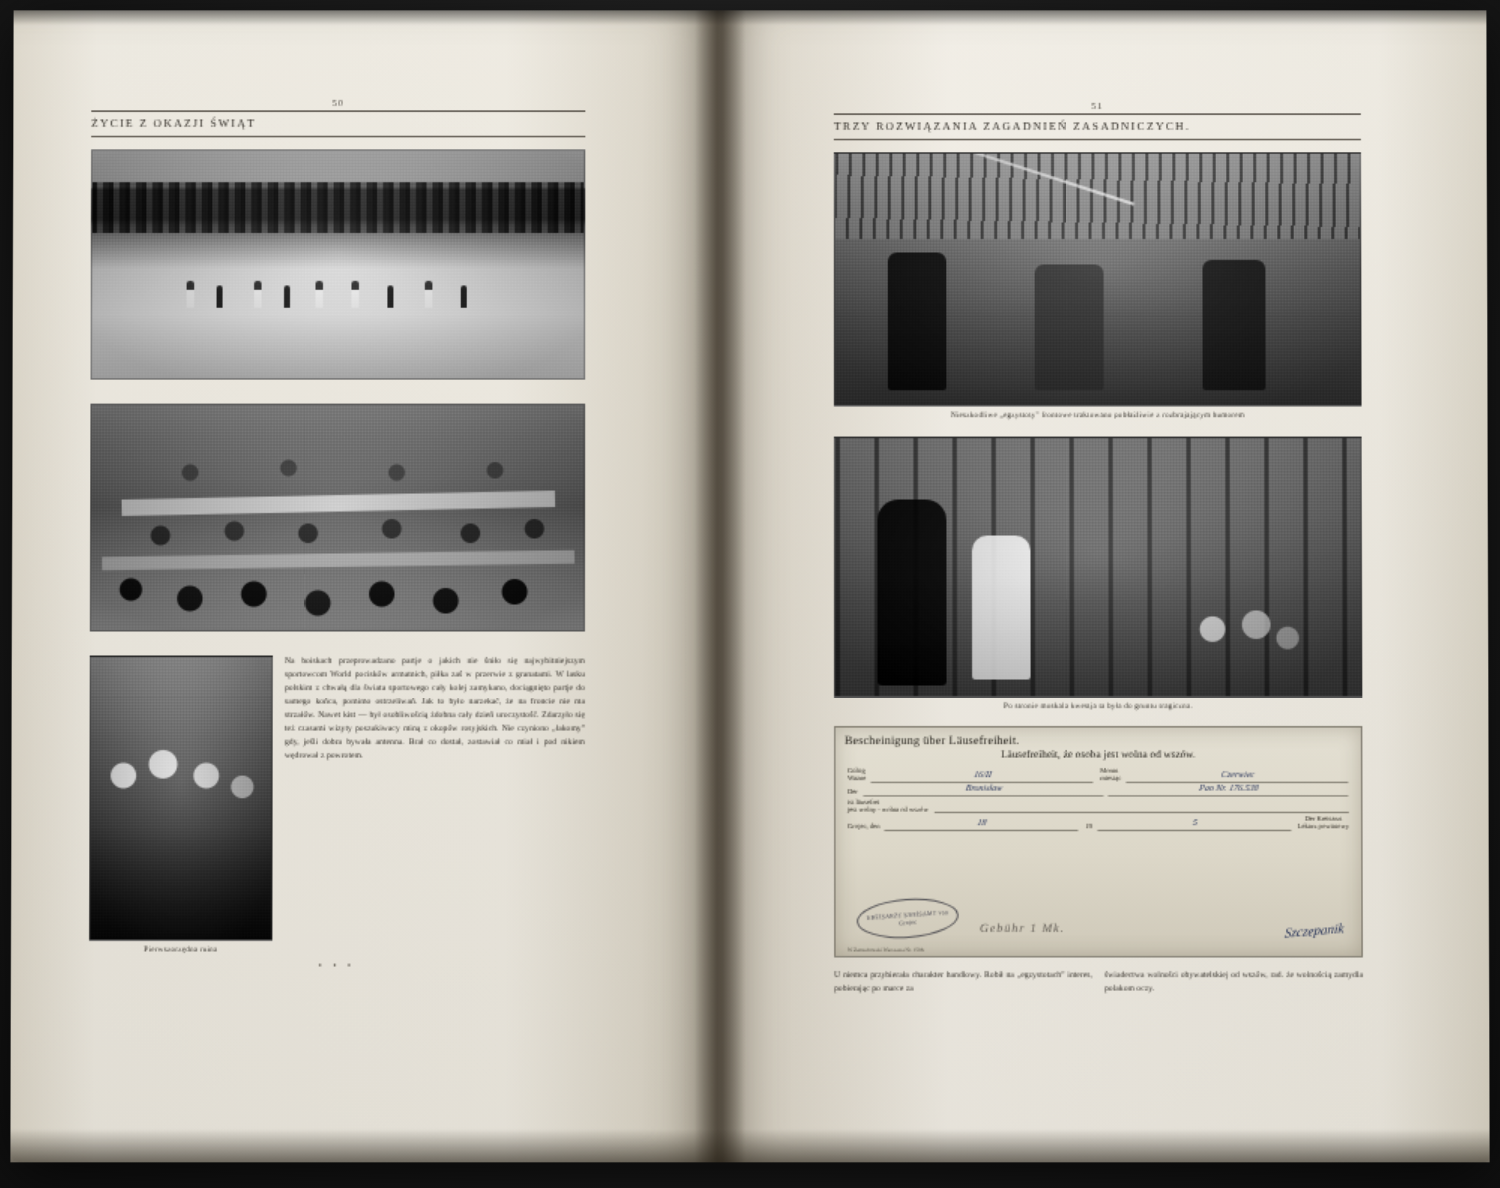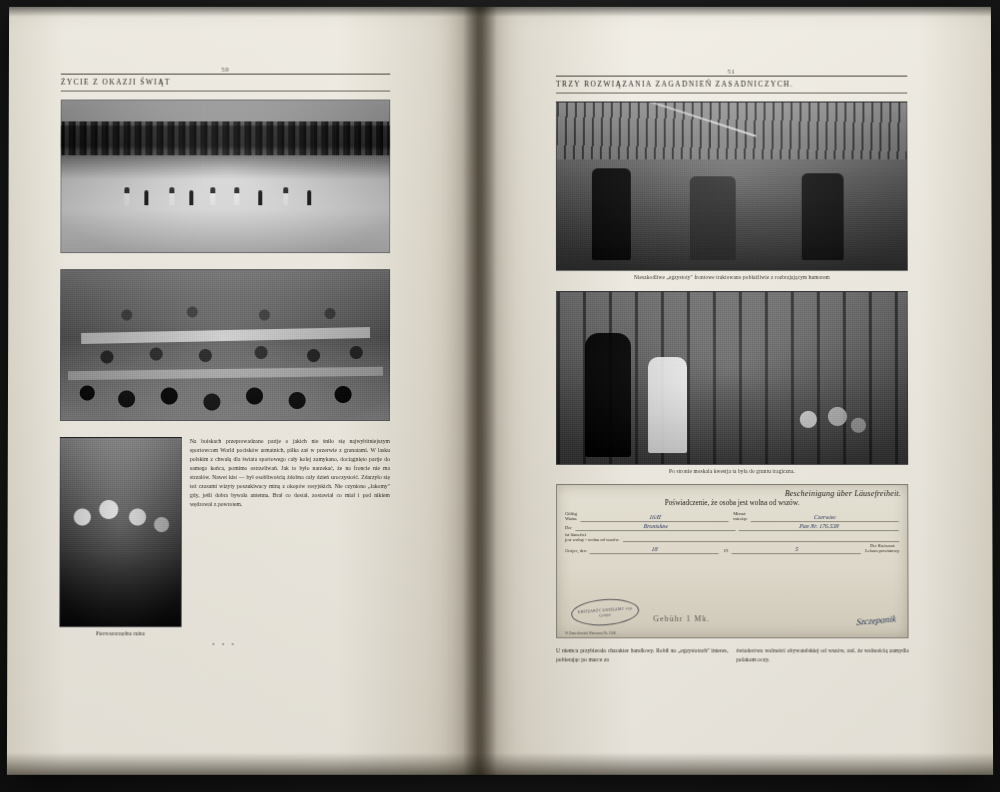--- a/index.html
+++ b/index.html
@@ -273,26 +273,25 @@
   
   .doc-scan {
     position: relative;
     background: linear-gradient(180deg, #e3dfd2 0%, #dcd7c8 55%, #cfc9b9 100%);
     border: 1px solid rgba(60,55,45,0.55);
     overflow: hidden;
     box-shadow: inset 0 0 14px rgba(90,80,60,0.30);
   }
   .doc-scan .dtitle {
     font-size: 8px;
-    text-align: right;
+    text-align: left;
     color: #23201a;
     margin: 4px 6px 0 6px;
     font-family: "Liberation Serif", serif;
     letter-spacing: 0.2px;
-    font-style: italic;
   }
   .doc-scan .dsub {
     font-size: 7.2px;
     text-align: center;
     color: #23201a;
     margin: 1px 6px 4px 6px;
   }
   .doc-scan .drow {
     display: flex;
     align-items: flex-end;
@@ -326,20 +325,21 @@
     text-align: center;
     transform: rotate(-4deg);
     letter-spacing: 0.2px;
   }
   .doc-scan .fee {
     position: absolute;
     left: 96px; bottom: 14px;
     font-size: 8px;
     color: rgba(55,50,45,0.75);
     letter-spacing: 1px;
+    font-style: italic;
   }
   .doc-scan .sig {
     position: absolute;
     right: 12px; bottom: 12px;
     font-size: 9px;
     font-style: italic;
     color: #1d2a52;
     transform: rotate(-5deg) skewX(-10deg);
   }
   .doc-scan .footnote {
@@ -447,21 +447,21 @@
           <div class="womanDark"></div>
           <div class="womanLight"></div>
           <div class="group"></div>
           <div class="grain"></div>
             <div class="vig"></div>
         </div>
         <div class="caption">Po stronie moskala kwestja ta była do gruntu tragiczna.</div>
 
         <div class="doc-scan" style="margin-top:10px; height:152px;">
           <div class="dtitle">Bescheinigung über Läusefreiheit.</div>
-          <div class="dsub">Poświadczenie, że osoba jest wolna od wszów.</div>
+          <div class="dsub">Läusefreiheit, że osoba jest wolna od wszów.</div>
 
           <div class="drow">
             <span class="lbl" style="white-space:pre-line;">Gültig
 Ważne</span>
             <span class="ink">16/II</span>
             <span class="lbl" style="white-space:pre-line;">Monat
 miesiąc</span>
             <span class="ink">Czerwiec</span>
           </div>
 

